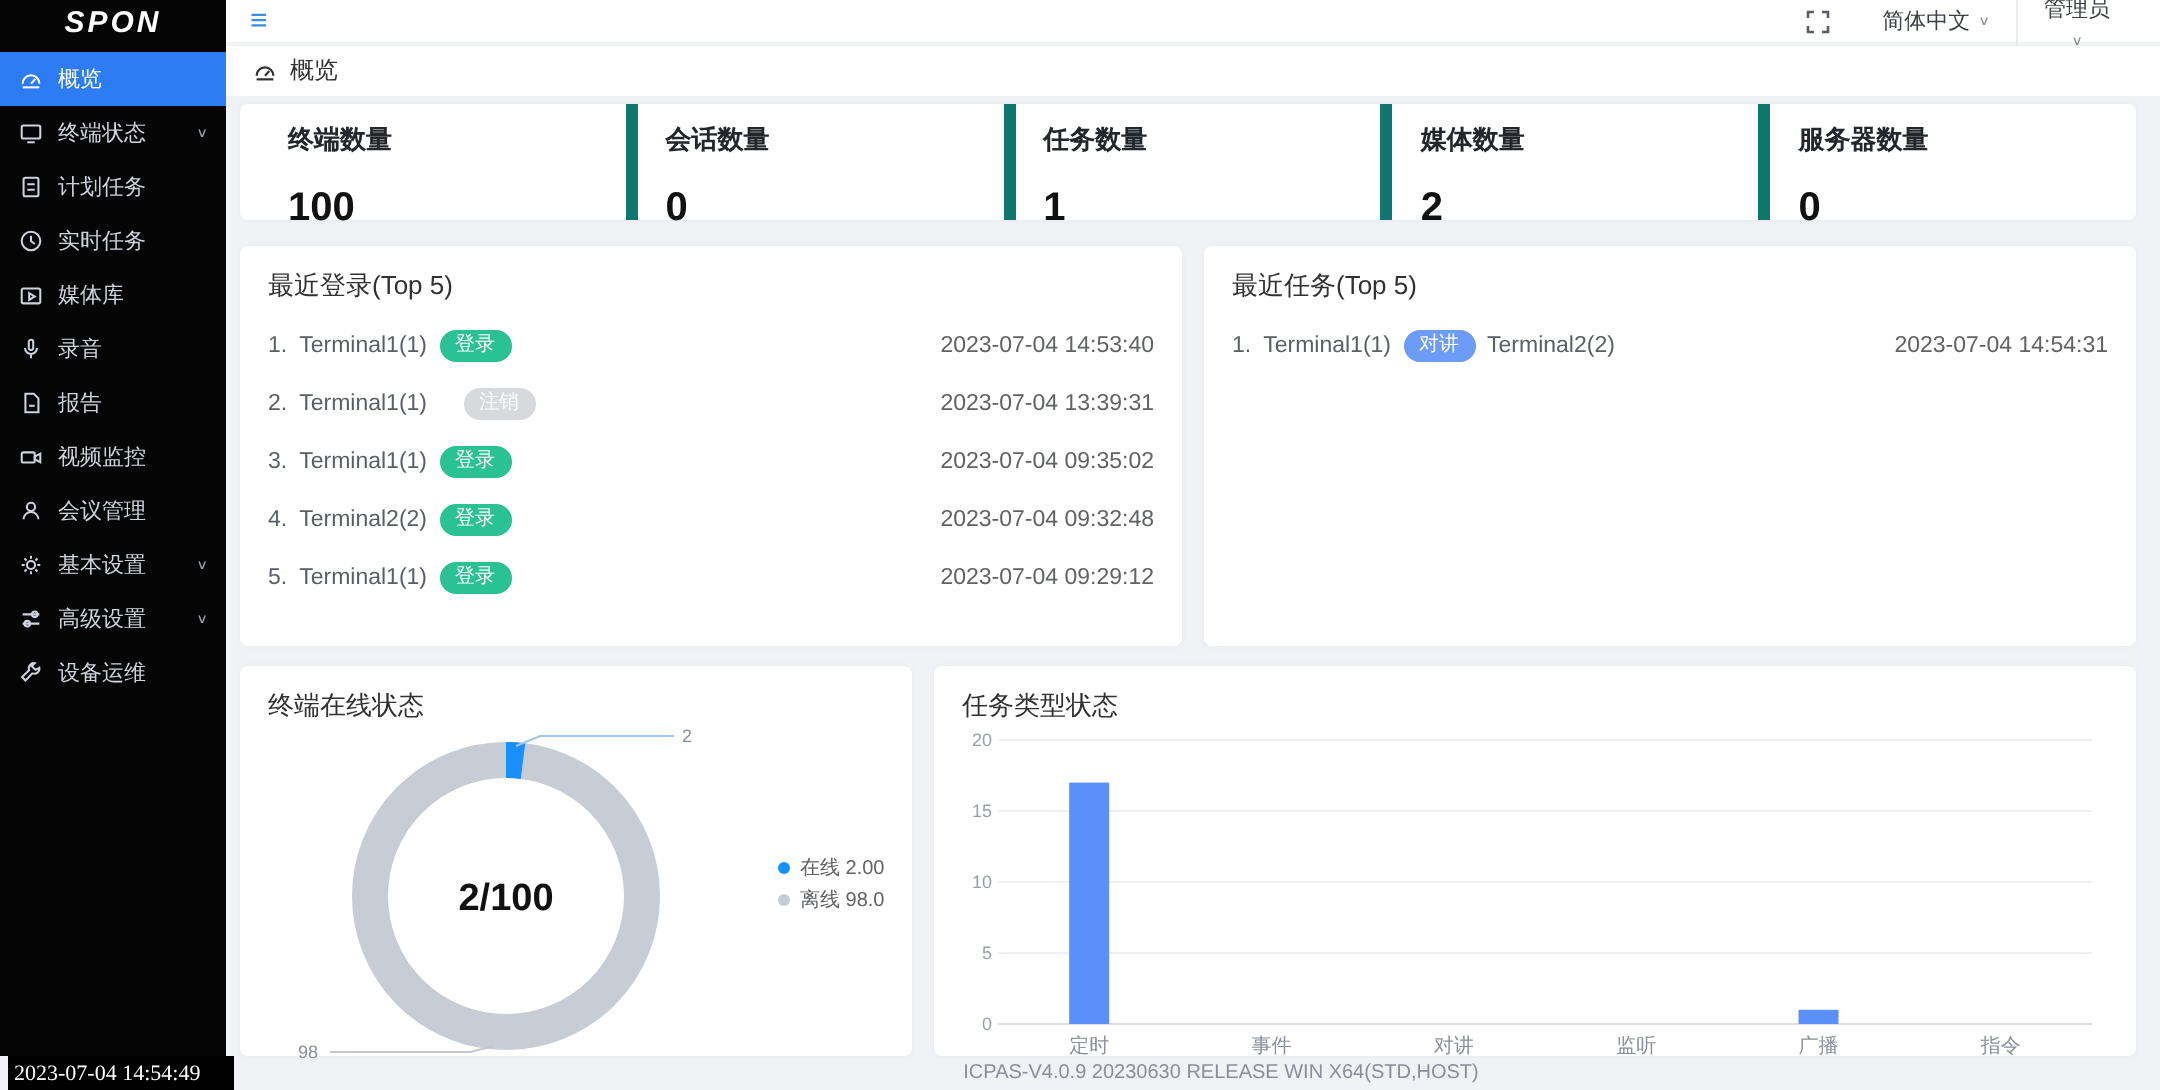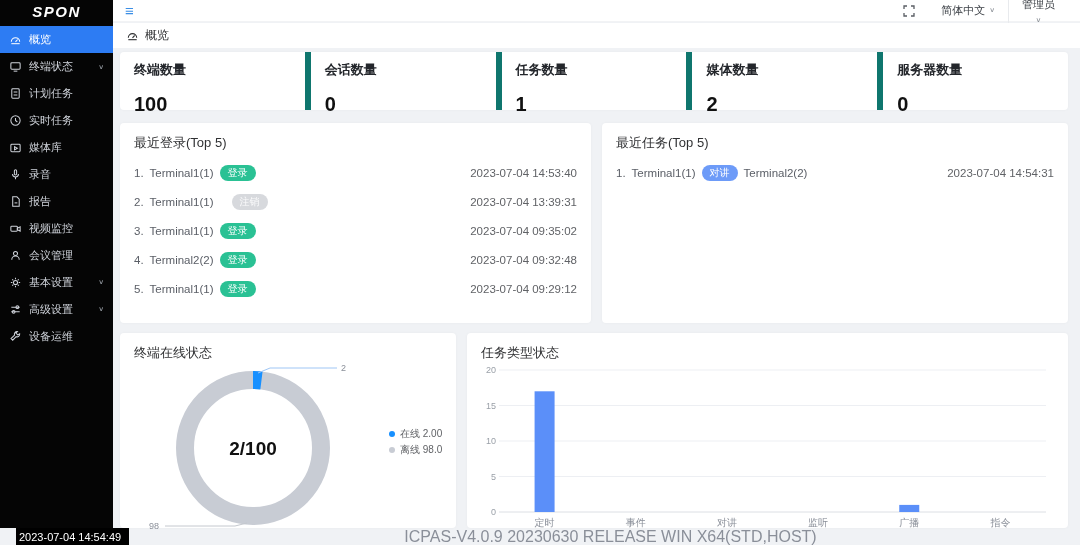--- a/index.html
+++ b/index.html
@@ -10,42 +10,42 @@
   .sidebar { position:absolute; left:0; top:0; width:113px; height:528px; background:#050505; z-index:5; }
   .logo { height:23px; display:flex; align-items:center; justify-content:center;
     color:#fff; font-weight:800; font-style:italic; font-size:15px; letter-spacing:1.5px;text-align:center; }
   .menu { margin-top:3px; }
   .menu-item { height:27px; display:flex; align-items:center; gap:7px; padding:0 9px;
     color:#cfd3da; font-size:11px; cursor:pointer; white-space:nowrap; }
   .menu-item.active { background:#2d7cf3; color:#fff; }
   .menu-item .mi-icon { width:13px; height:13px; flex:0 0 13px; display:flex; align-items:center; }
   .menu-item svg { width:13px; height:13px; stroke:currentColor; fill:none; stroke-width:1.1; }
   .menu-chevron { margin-left:auto; font-size:8px; color:#9aa0a8; transform:scaleY(.8); }
-  .clock-bar { position:absolute; left:16px; bottom:0; width:113px; height:17px; background:#000;
-    color:#fff; font-size:11px; display:flex; align-items:center; padding-left:3px; z-index:6; }
+  .clock-bar { position:absolute; left:4px; bottom:0; width:113px; height:17px; background:#000;
+    color:#fff; font-size:11px; display:flex; align-items:center; padding-left:3px; z-index:6;font-family:Liberation Serif, serif; }
 
   
   .main { position:absolute; left:113px; top:0; width:967px; height:545px; background:#f0f2f5; }
   .topbar { position:absolute; left:0; top:0; right:0; height:22px; background:#fff;
     display:flex; align-items:center; padding:0 12px; border-bottom:1px solid #f2f3f5; }
   .hamburger { color:#3a8ee6; font-size:15px; line-height:1; cursor:pointer; }
   .topbar-right { margin-left:auto; display:flex; align-items:center; font-size:11px; color:#3c4046; }
   .tb-item { display:flex; align-items:center; gap:4px; padding:0 13px; cursor:pointer; }
   .tb-item.divided { border-left:1px solid #e8eaed;flex-direction:column; }
   .dd-arrow { font-size:8px; color:#8a8f96; transform:scaleY(.8); }
   .fs-icon svg { width:12px; height:12px; stroke:#5a5e64; fill:none; stroke-width:1.3; }
 
   .breadcrumb-bar { position:absolute; left:0; top:23px; right:0; height:25px; background:#fff;
     display:flex; align-items:center; gap:6px; padding:0 13px; font-size:12px; color:#303133; }
   .breadcrumb-bar svg { width:13px; height:13px; stroke:#303133; fill:none; stroke-width:1.2; }
 
   .card { position:absolute; background:#fff; border-radius:4px; box-shadow:0 0 3px rgba(0,0,0,.04); }
 
   
-  .stats-card { left:7px; top:52px; right:12px; height:58px; display:flex; }
+  .stats-card { left:7px; top:52px; right:12px; height:58px; display:flex;padding-left:10px; }
   .stat-cell { flex:1; padding:9px 0 0 14px; }
   .stat-cell + .stat-cell { border-left:6px solid #0f766e; }
   .stat-label { font-size:13px; font-weight:bold; color:#23262b; }
   .stat-value { font-size:20px; font-weight:bold; color:#111; text-align:left; margin-top:14px; }
 
   
   .panel-title { font-size:13px; font-weight:normal; color:#303133; }
   .panel-login { left:7px; top:123px; width:471px; height:200px; padding:11px 14px; }
   .panel-tasks { left:489px; top:123px; width:466px; height:200px; padding:11px 14px; }
   .list { margin-top:6px; }
@@ -55,21 +55,21 @@
   .badge.success { background:#2ac194; }
   .badge.muted { background:#d7d9dd; color:#fbfbfc;margin-left:12px; }
   .badge.info { background:#6d9bf8; }
 
   
   .panel-donut { left:7px; top:333px; width:336px; height:195px; padding:11px 14px; }
   .panel-bar { left:354px; top:333px; width:601px; height:195px; padding:11px 14px; }
   .chart-box { margin-top:2px; }
 
   .footer { position:absolute; left:0; bottom:0; right:0; height:17px; display:flex;
-    align-items:center; justify-content:center; font-size:16px; color:#8a8f99;padding-left:28px; }
+    align-items:center; justify-content:center; font-size:10px; color:#8a8f99;padding-left:28px; }
 </style>
 </head>
 <body>
 
 <div class="sidebar">
   <div class="logo">SPON</div>
   <div class="menu" id="menu">
       <div class="menu-item active">
         <span class="mi-icon">
           <svg viewBox="0 0 14 14">

